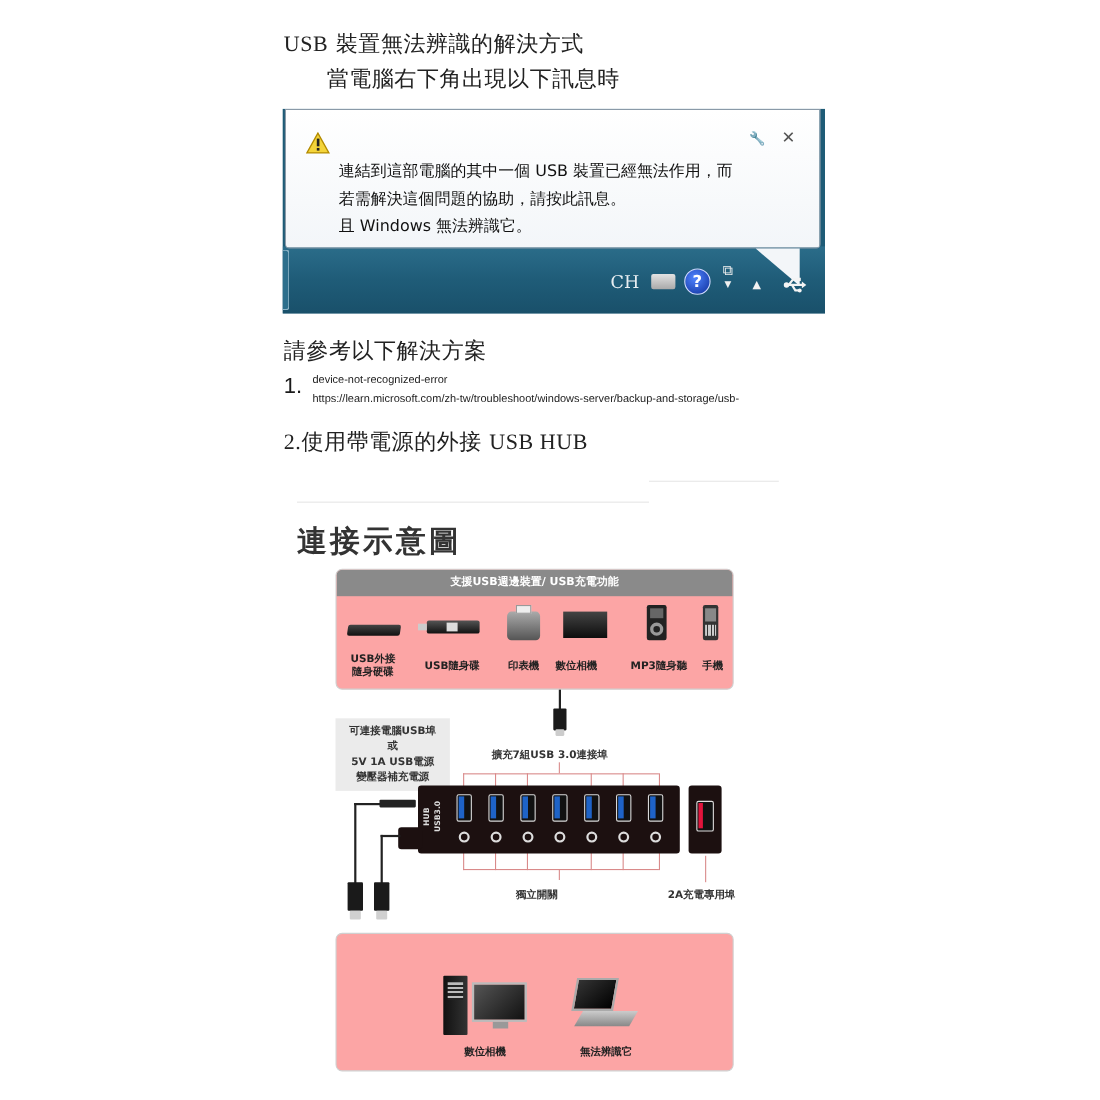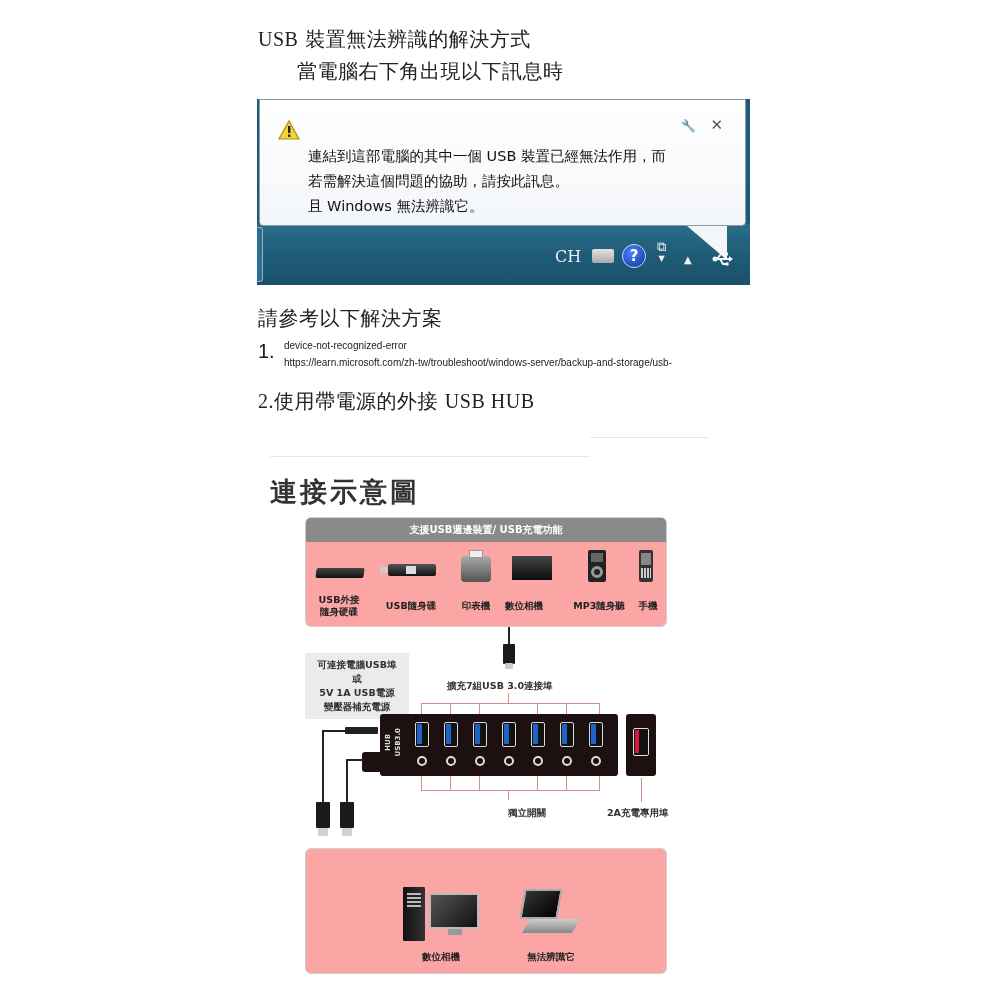--- a/index.html
+++ b/index.html
@@ -206,21 +206,21 @@
 <div class="cable" style="left:345px; top:727px; width:33px; height:7px; border-radius:1px; background:#222;"></div>
 <div class="cable" style="left:322px; top:730px; width:24px; height:2px;"></div>
 <div class="cable" style="left:322px; top:730px; width:2px; height:73px;"></div>
 <div class="cable" style="left:346px; top:759px; width:18px; height:2px;"></div>
 <div class="cable" style="left:346px; top:759px; width:2px; height:44px;"></div>
 <div class="plug" style="left:316px; top:802px; width:14px; height:26px;"></div>
 <div class="plug" style="left:340px; top:802px; width:14px; height:26px;"></div>
 <div class="plug" style="left:318px; top:828px; width:10px; height:8px; background:#d0d0d0;"></div>
 <div class="plug" style="left:342px; top:828px; width:10px; height:8px; background:#d0d0d0;"></div>
 
-<div class="abs lbl" style="left:508px; top:807px;">獨立開關</div>
+<div class="abs lbl" style="left:469px; top:807px;">獨立開關</div>
 <div class="abs lbl" style="left:607px; top:807px;">2A充電專用埠</div>
 
 <div class="abs panel" style="left:305px; top:848px; width:362px; height:126px;">
   <div class="abs" style="left:97px; top:38px; width:22px; height:54px; background:linear-gradient(90deg,#111,#333); border-radius:1px;">
     <div style="position:absolute; left:4px; top:6px; width:14px; height:16px; background:repeating-linear-gradient(#bbb 0 2px,#222 2px 4px);"></div>
   </div>
   <div class="abs" style="left:123px; top:44px; width:50px; height:36px; background:linear-gradient(135deg,#555,#111); border:2px solid #bbb;"></div>
   <div class="abs" style="left:142px; top:80px; width:14px; height:6px; background:#999;"></div>
   <div class="abs" style="left:216px; top:40px; width:38px; height:30px; background:linear-gradient(135deg,#333,#000); border:2px solid #aaa; transform:skewX(-10deg);"></div>
   <div class="abs" style="left:220px; top:70px; width:50px; height:14px; background:linear-gradient(#ccc,#888); transform:skewX(-30deg);"></div>

